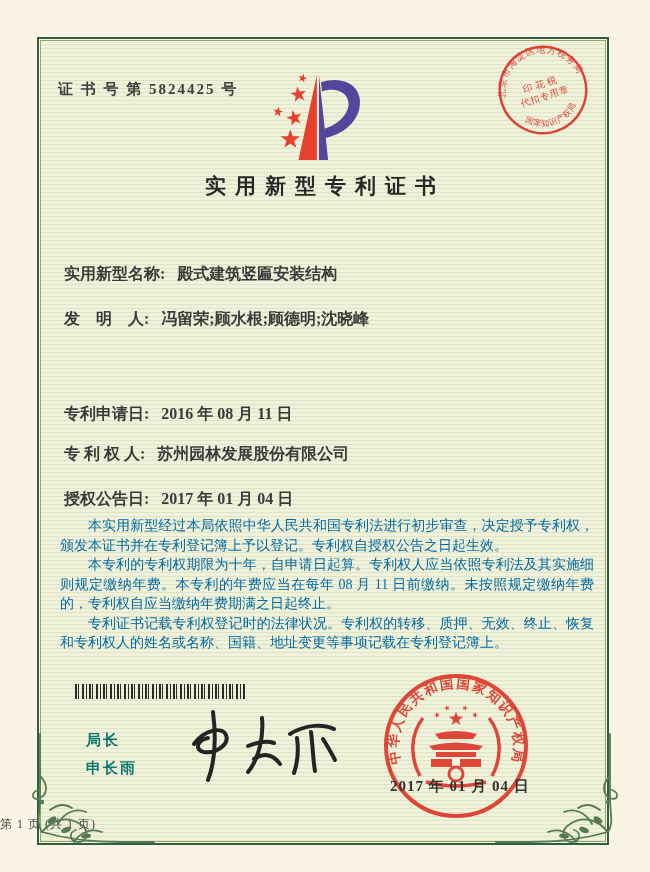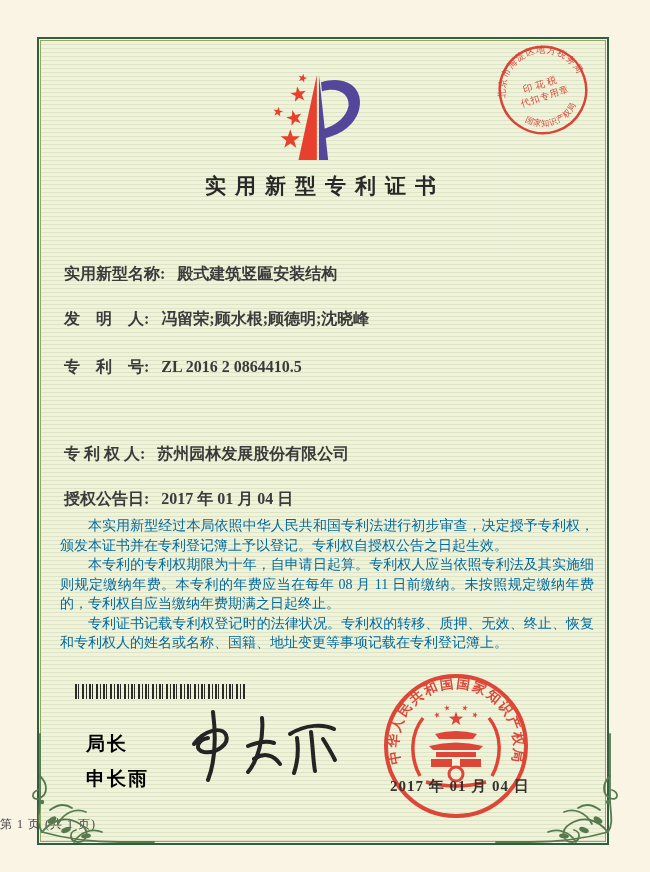--- a/index.html
+++ b/index.html
@@ -45,21 +45,21 @@
   
   .barcode{
     position:absolute;left:75px;top:684px;width:170px;height:15px;
     background:
       repeating-linear-gradient(90deg,
         #2b2b28 0 2px, transparent 2px 3px,
         #2b2b28 3px 4px, transparent 4px 7px,
         #2b2b28 7px 9px, transparent 9px 11px,
         #2b2b28 11px 12px, transparent 12px 14px);
   }
-  .commissioner{position:absolute;left:86px;top:731px;font-size:19px;color:#000000;font-weight:600;}
+  .commissioner{position:absolute;left:86px;top:731px;font-size:15px;color:#0f766e;font-weight:600;}
   .commissioner div{margin-bottom:9px;letter-spacing:2px;}
   .signature{position:absolute;left:172px;top:702px;width:172px;height:88px;}
   .seal{position:absolute;left:380px;top:670px;width:152px;height:152px;opacity:.9;}
   .seal-date{
     position:absolute;left:390px;top:777px;font-size:15px;font-weight:700;
     color:#34322e;letter-spacing:1px;white-space:nowrap;
   }
   .footer{
     position:absolute;left:0;top:816px;width:582px;text-align:left;
     font-size:12px;color:#444;letter-spacing:1px;
@@ -71,20 +71,21 @@
 </style>
 </head>
 <body>
 
 <div class="frame">
   <div class="frame-inner"></div>
 </div>
 
 <div class="layer">
 
+  <div class="cert-number">证 书 号 第 5824425 号</div>
 
   <svg class="logo" viewBox="0 0 100 90">
     <defs>
       <path id="star" d="M0,-1 L0.235,-0.324 L0.951,-0.309 L0.380,0.124 L0.588,0.809 L0,0.4 L-0.588,0.809 L-0.380,0.124 L-0.951,-0.309 L-0.235,-0.324 Z"></path>
     </defs>
 
     <polygon points="45,3 45,86 27,86" fill="#e8402f"></polygon>
 
     <polygon points="47,3 56,86 47,86" fill="#54479b"></polygon>
 
@@ -120,23 +121,23 @@
   <div class="title">实用新型专利证书</div>
 
   <div class="field-row f0">
     <span class="field-label">实用新型名称:</span>
     <span class="field-value">殿式建筑竖匾安装结构</span>
   </div>
   <div class="field-row f1">
     <span class="field-label">发　明　人:</span>
     <span class="field-value">冯留荣;顾水根;顾德明;沈晓峰</span>
   </div>
-  <div class="field-row f2">
-    <span class="field-label">专　利　号:</span>
-    <span class="field-value">ZL 2016 2 0864410.5</span>
+  <div class="field-row f3">
+    <span class="field-label">专利申请日:</span>
+    <span class="field-value">2016 年 08 月 11 日</span>
   </div>
   <div class="field-row f4">
     <span class="field-label">专 利 权 人:</span>
     <span class="field-value">苏州园林发展股份有限公司</span>
   </div>
   <div class="field-row f5">
     <span class="field-label">授权公告日:</span>
     <span class="field-value">2017 年 01 月 04 日</span>
   </div>
 

